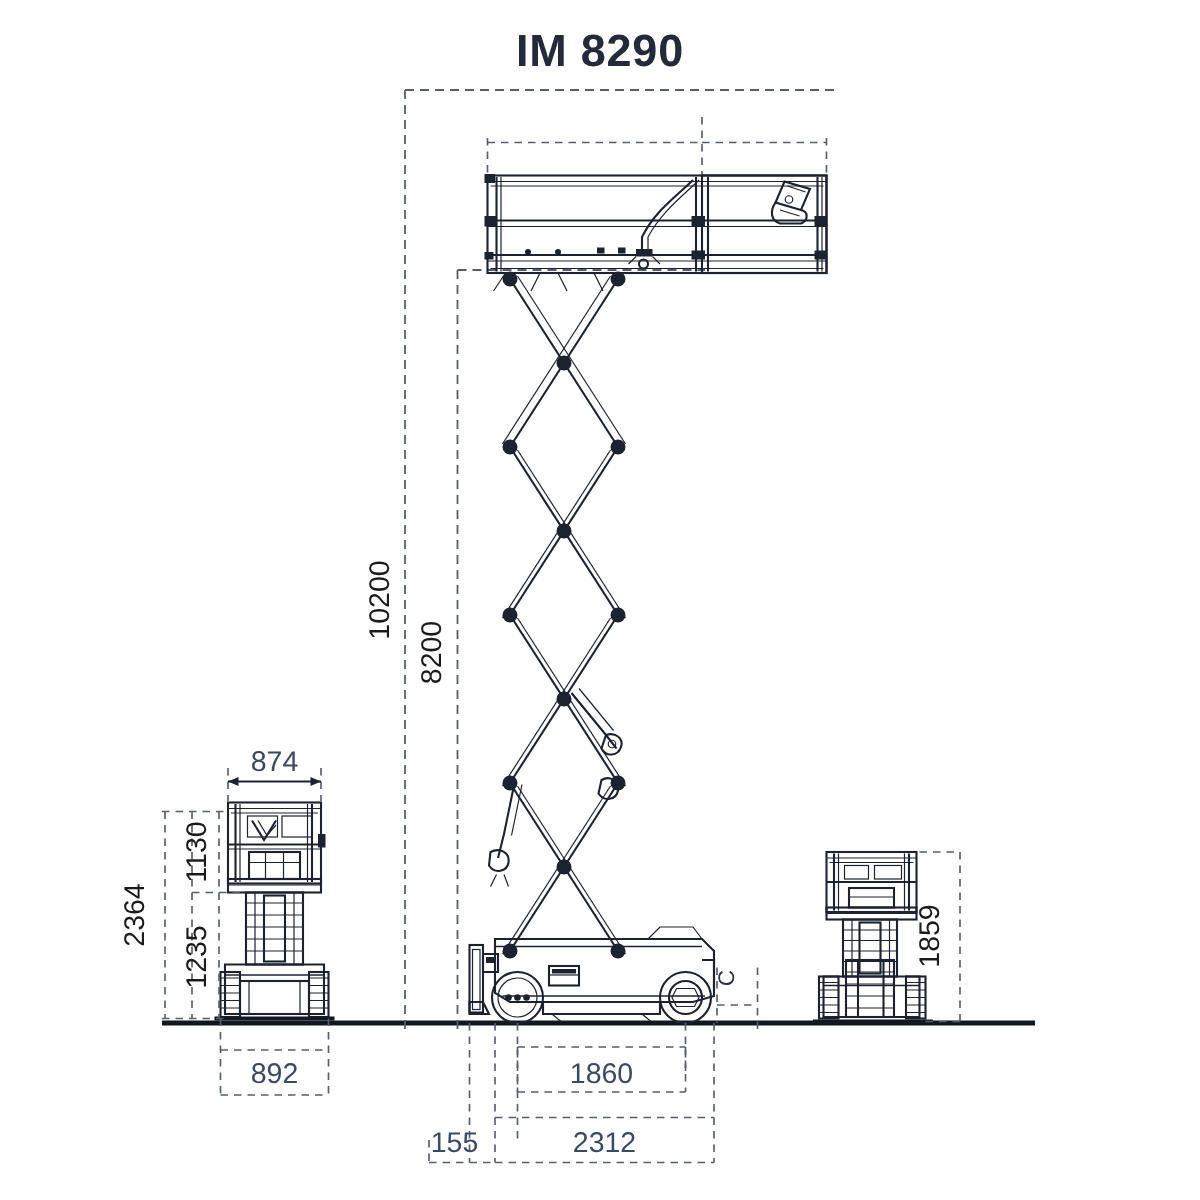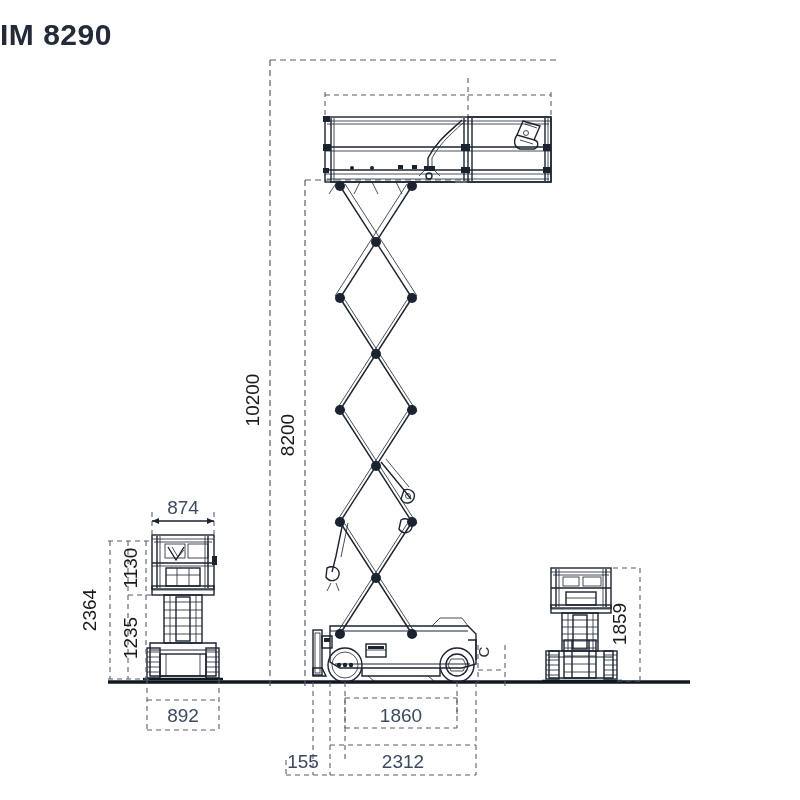--- a/index.html
+++ b/index.html
@@ -18,20 +18,21 @@
     position: absolute;
     left: 0; top: 0;
     width: 800px;
     height: 800px;
   }
   #title {
     position: absolute;
     left: 0;
     top: 18px;
     width: 800px;
+    text-align: center;
     font-size: 30px;
     font-weight: bold;
     color: #232b3a;
     letter-spacing: 0.5px;
     font-family: "Liberation Sans", sans-serif;
   }
   svg { display: block; }
   .dimtext {
     font-family: "Liberation Sans", sans-serif;
     font-size: 19px;

